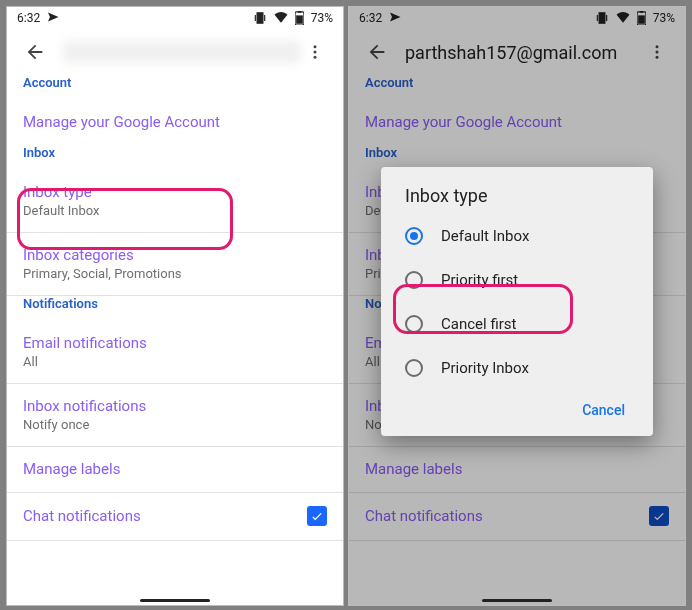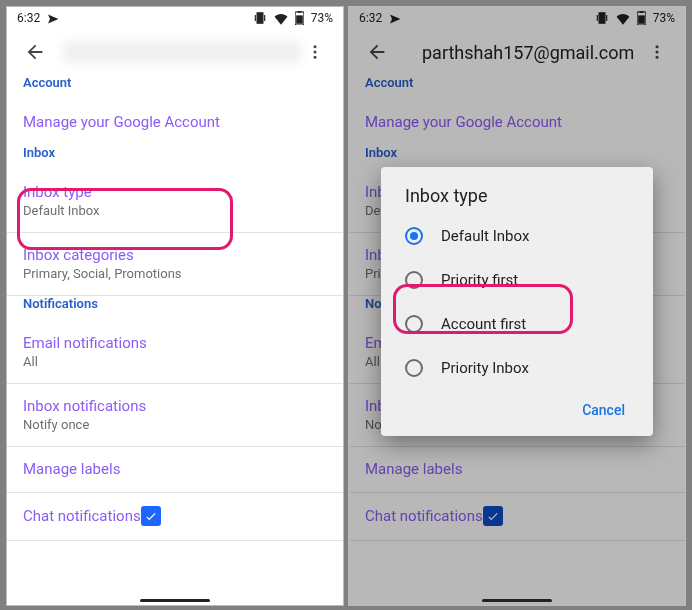--- a/index.html
+++ b/index.html
@@ -2,33 +2,33 @@
 <html><head>
 <meta charset="utf-8">
 <style>
   html,body{margin:0;padding:0;font-family:Roboto,Arial,sans-serif;background:#888;overflow:hidden;-webkit-font-smoothing:antialiased}
   .stage{position:relative;width:692px;height:610px;background:#808080}
   .phone{position:absolute;top:6px;width:336px;height:598px;background:#fff;border:1px solid #bbb;overflow:hidden}
   .phone.left{left:6px}
   .phone.right{left:348px}
   .phone.right .dim{position:absolute;inset:0;background:rgba(0,0,0,.28);pointer-events:none}
   .statusbar{height:22px;display:flex;justify-content:space-between;align-items:center;padding:0 10px;font-size:12px;color:#222}
-  .sb-left,.sb-right{display:flex;align-items:flex-end;gap:7px}
+  .sb-left,.sb-right{display:flex;align-items:flex-start;gap:7px}
   .sb-right span{display:inline-flex}
   .topbar{height:46px;display:flex;align-items:center;padding:0 14px}
-  .topbar .title{flex:1;font-size:18px;color:#222;margin-left:31px;white-space:nowrap;overflow:hidden}
+  .topbar .title{flex:1;font-size:18px;color:#222;margin-left:14px;white-space:nowrap;overflow:hidden}
   .blur{filter:blur(5px);color:#d2d2d2;background:#f0f0f0;border-radius:4px;height:22px;margin-left:14px;flex:1;}
   .icon-btn{width:28px;height:28px;display:inline-flex;align-items:center;justify-content:center;color:#444}
   .content{padding:0 16px}
   .sec-head{color:#2861c9;font-weight:600;font-size:13px;margin-bottom:10px}
   .row{padding:13px 0;border-bottom:1px solid rgba(0,0,0,0);}
   .divider{height:1px;background:#e2e2e2;margin-left:-16px;margin-right:-16px}
   .row .t{font-size:15px;color:#8b5cf6}
   .row .s{font-size:13px;color:#6f6f6f;margin-top:2px}
-  .checkrow{display:flex;align-items:center;}
+  .checkrow{display:flex;align-items:center;justify-content:space-between}
   .checkbox{width:20px;height:20px;background:#1b66ff;border-radius:3px;display:flex;align-items:center;justify-content:center}
   .phone.right .checkbox{background:#0b4dc5}
   .hl1{position:absolute;border:3px solid #e21a6d;border-radius:14px;pointer-events:none}
   .left .hl1{left:10px;top:181px;width:210px;height:56px}
   .dialog{position:absolute;left:32px;top:160px;width:272px;background:#efefef;border-radius:4px;box-shadow:0 8px 24px rgba(0,0,0,.4);z-index:5;padding:18px 0 6px}
   .dialog h3{margin:0 0 8px 24px;font-weight:400;font-size:18px;color:#222}
   .opt{display:flex;align-items:center;height:44px;padding-left:24px;font-size:15px;color:#222}
   .radio{width:18px;height:18px;border:2px solid #6b6b6b;border-radius:50%;margin-right:18px;box-sizing:border-box;position:relative}
   .radio.sel{border-color:#1a73e8}
   .radio.sel::after{content:"";position:absolute;left:3px;top:3px;width:8px;height:8px;background:#1a73e8;border-radius:50%}
@@ -240,21 +240,21 @@
       <div class="opt">
           <span class="radio sel"></span>
           <span>Default Inbox</span>
         </div>
       <div class="opt">
           <span class="radio"></span>
           <span>Priority first</span>
         </div>
       <div class="opt">
           <span class="radio"></span>
-          <span>Account first</span>
+          <span>Cancel first</span>
         </div>
       <div class="opt">
           <span class="radio"></span>
           <span>Priority Inbox</span>
         </div>
       <div class="actions">
           <div class="cancel">Cancel</div>
         </div>
     </div>
 

